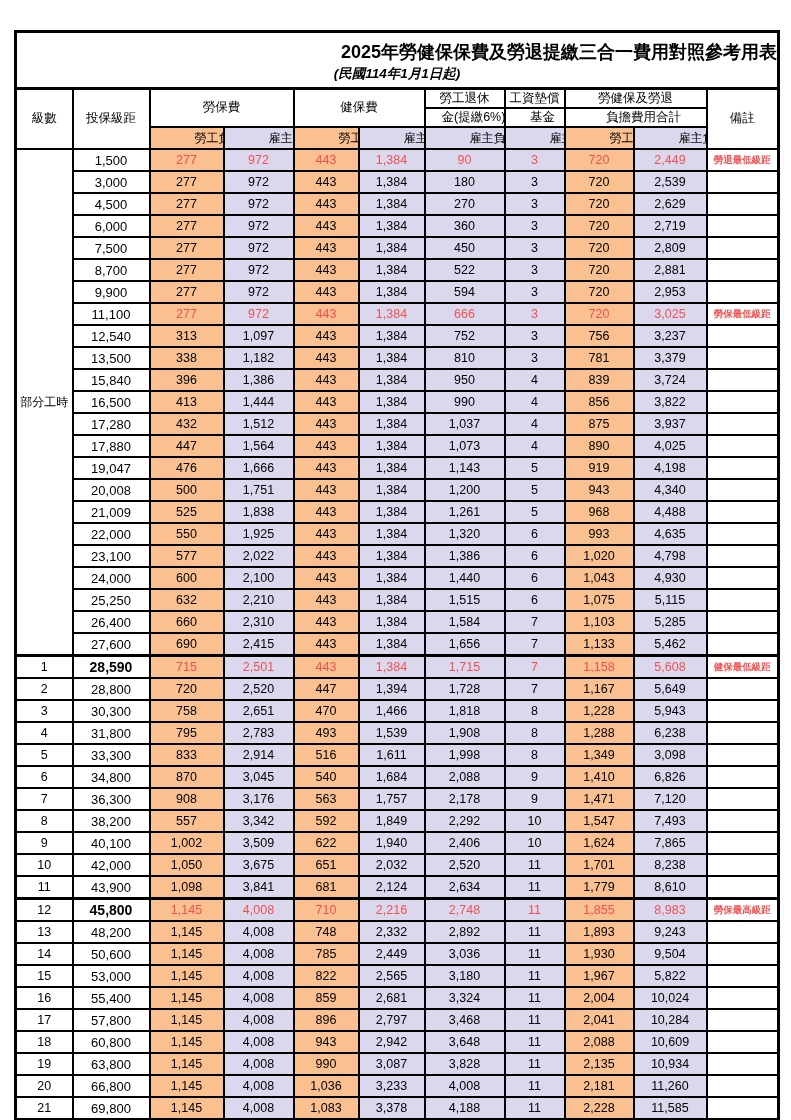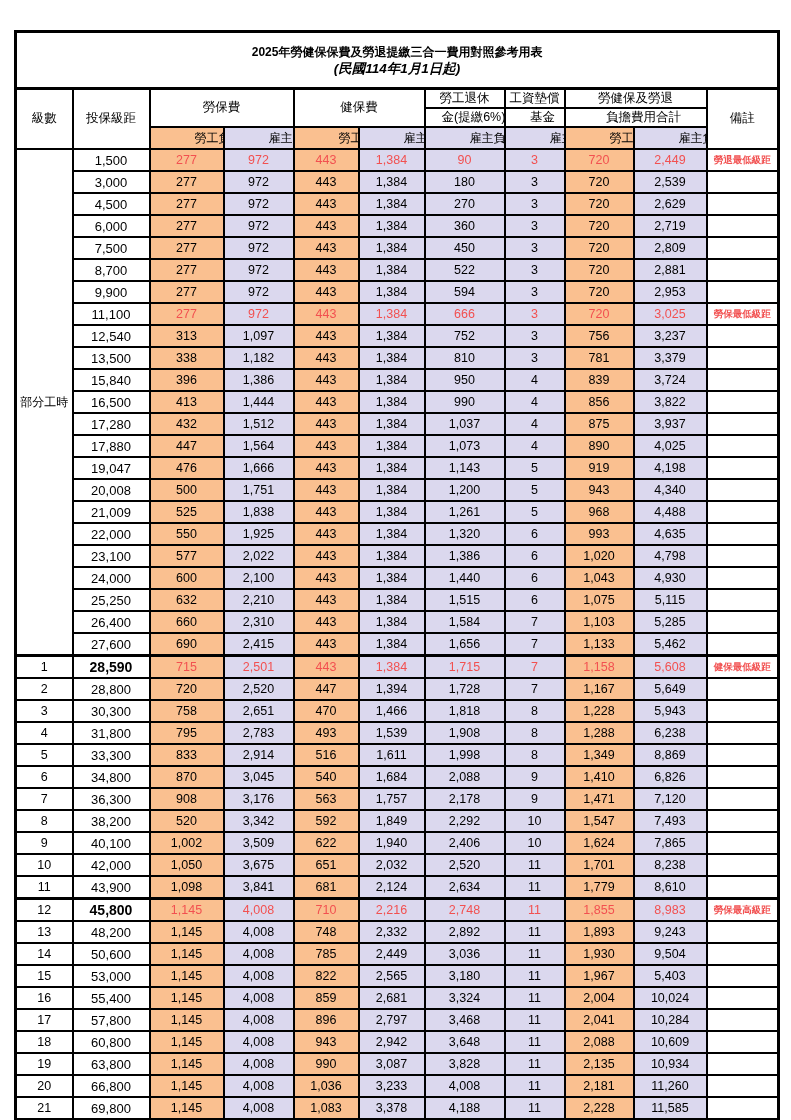--- a/index.html
+++ b/index.html
@@ -1,20 +1,20 @@
 <!DOCTYPE html>
 <html><head>
 <meta charset="utf-8">
 <style>
   html,body{margin:0;padding:0;background:#fff;width:791px;}
   body{font-family:"Liberation Sans","DejaVu Sans",sans-serif;color:#000;}
   table{border-collapse:collapse;table-layout:fixed;margin:30px 14px 0 14px;width:763px;border:3px solid #000;}
   td,th{border:2px solid #000;text-align:center;vertical-align:middle;padding:0;overflow:hidden;white-space:nowrap;}
   .title-cell{height:54px;border-bottom:3px solid #000;}
-  .title-line{font-size:12px;font-weight:bold;line-height:1.55;}
+  .title-line{font-size:18px;font-weight:bold;line-height:1.55;text-align:right;}
   .subtitle-line{font-size:13.5px;font-weight:bold;line-height:1.1;font-style:italic;}
   .hrow td{font-size:12.5px;line-height:1.05;}
   .h-top td{height:17px;}
   .h-mid td{height:17px;padding-left:16px;}
   .h-sub td{height:20px;font-size:12px;padding-left:44px;}
   .emp{background:#FAC090;}
   .er{background:#DBD8EE;}
   tbody td{height:20px;font-size:12.5px;}
   td.bracket{font-size:13px;}
   tr.bb td.bracket{font-weight:bold;font-size:14px;}
@@ -410,21 +410,21 @@
       <tr>
         <td>5</td>
         <td class="bracket">33,300</td>
         <td class="emp">833</td>
         <td class="er">2,914</td>
         <td class="emp">516</td>
         <td class="er">1,611</td>
         <td class="er">1,998</td>
         <td class="er">8</td>
         <td class="emp">1,349</td>
-        <td class="er">8,869</td>
+        <td class="er">3,098</td>
         <td class="remark"></td>
       </tr>
       <tr>
         <td>6</td>
         <td class="bracket">34,800</td>
         <td class="emp">870</td>
         <td class="er">3,045</td>
         <td class="emp">540</td>
         <td class="er">1,684</td>
         <td class="er">2,088</td>
@@ -442,21 +442,21 @@
         <td class="er">1,757</td>
         <td class="er">2,178</td>
         <td class="er">9</td>
         <td class="emp">1,471</td>
         <td class="er">7,120</td>
         <td class="remark"></td>
       </tr>
       <tr>
         <td>8</td>
         <td class="bracket">38,200</td>
-        <td class="emp">520</td>
+        <td class="emp">557</td>
         <td class="er">3,342</td>
         <td class="emp">592</td>
         <td class="er">1,849</td>
         <td class="er">2,292</td>
         <td class="er">10</td>
         <td class="emp">1,547</td>
         <td class="er">7,493</td>
         <td class="remark"></td>
       </tr>
       <tr>
@@ -540,21 +540,21 @@
       <tr>
         <td>15</td>
         <td class="bracket">53,000</td>
         <td class="emp">1,145</td>
         <td class="er">4,008</td>
         <td class="emp">822</td>
         <td class="er">2,565</td>
         <td class="er">3,180</td>
         <td class="er">11</td>
         <td class="emp">1,967</td>
-        <td class="er">5,403</td>
+        <td class="er">5,822</td>
         <td class="remark"></td>
       </tr>
       <tr>
         <td>16</td>
         <td class="bracket">55,400</td>
         <td class="emp">1,145</td>
         <td class="er">4,008</td>
         <td class="emp">859</td>
         <td class="er">2,681</td>
         <td class="er">3,324</td>

